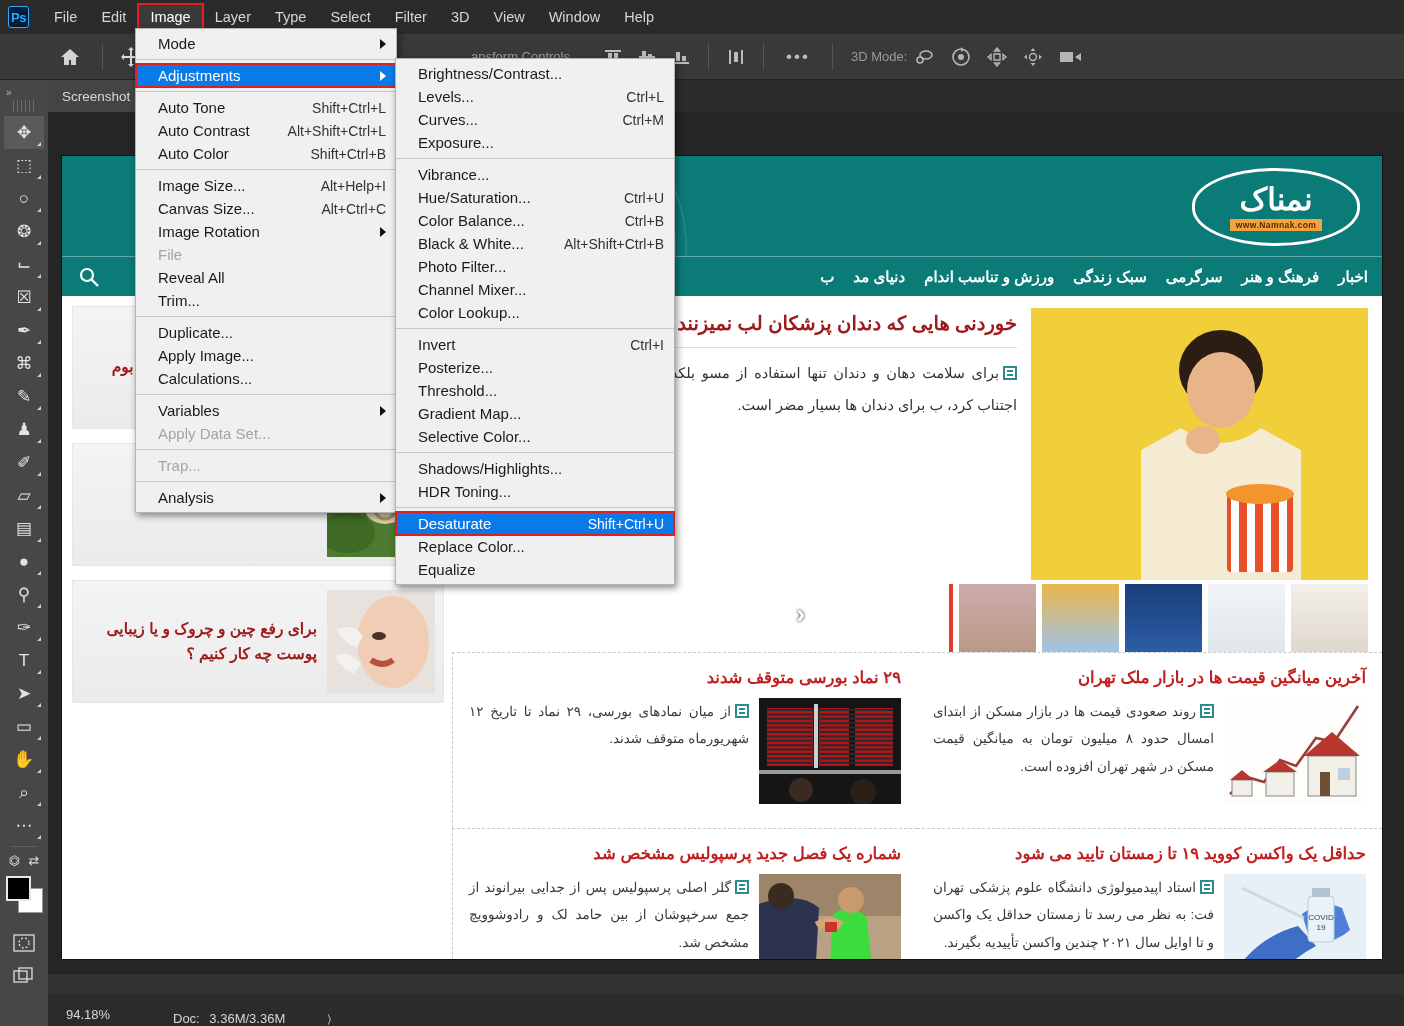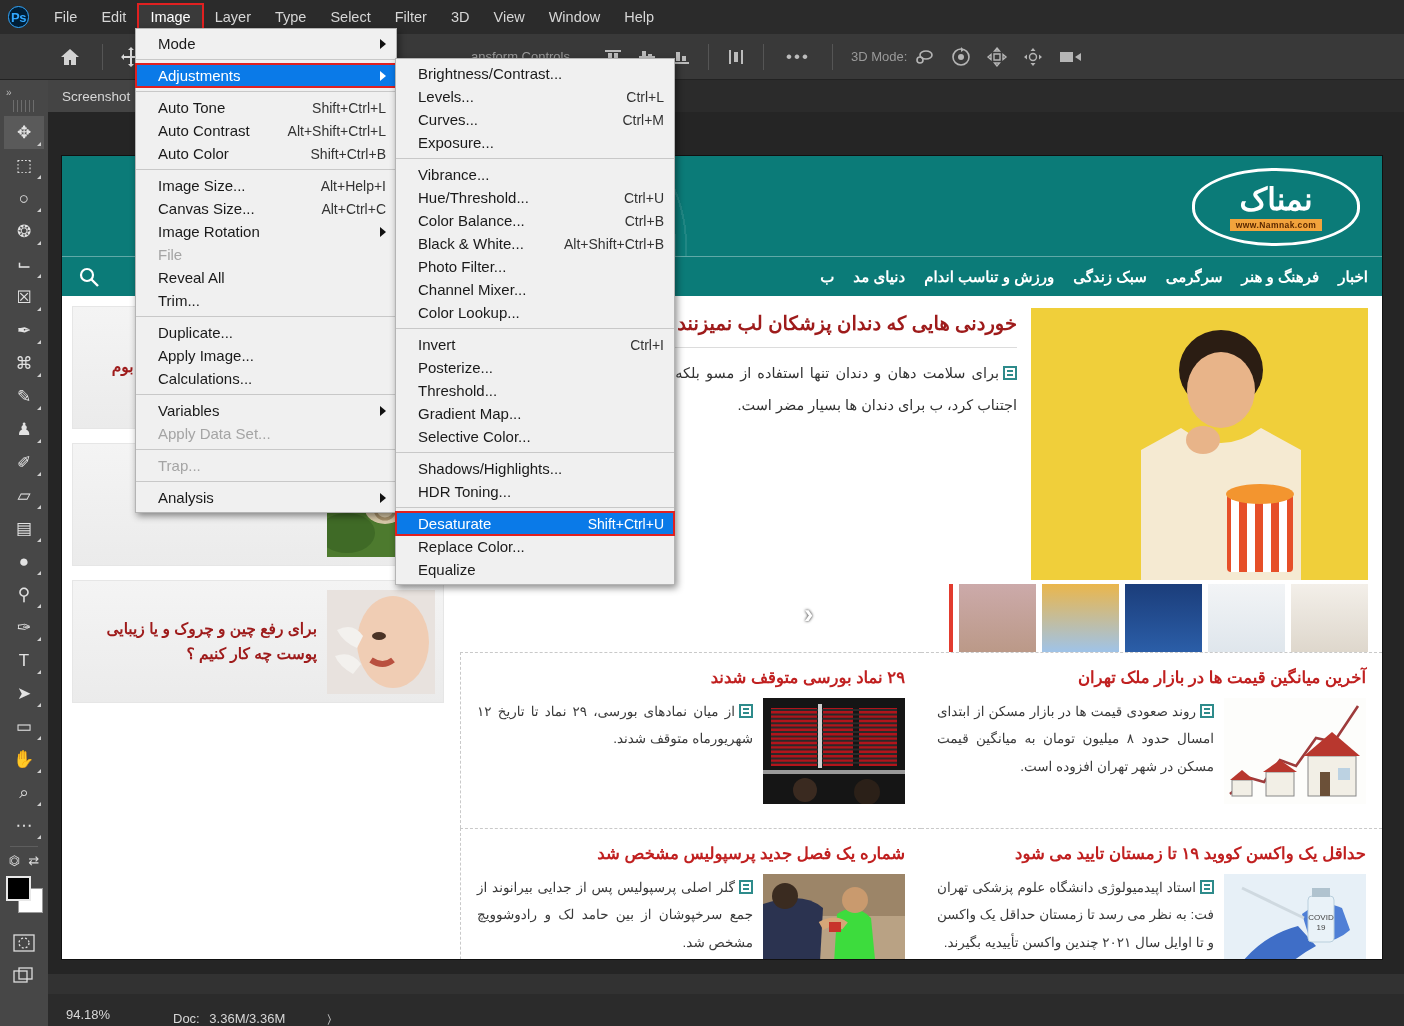--- a/index.html
+++ b/index.html
@@ -16,21 +16,21 @@
   }
 
   
   .menubar {
     position: absolute; left: 0; top: 0; width: 1404px; height: 34px;
     background: #2b2b2b;
     display: flex; align-items: center;
   }
   .ps-logo {
     width: 21px; height: 22px; margin-left: 8px; margin-right: 14px;
-    border: 1px solid #31a8ff; border-radius: 11px;
+    border: 1px solid #31a8ff; border-radius: 3px;
     background: #001e36; color: #31a8ff;
     font-size: 13px; font-weight: bold;
     display: flex; align-items: center; justify-content: center;
     letter-spacing: -0.5px;
   }
   .menuitem {
     color: #d6d6d6; font-size: 14.5px;
     padding: 4px 11px; margin-right: 2px;
     cursor: default; white-space: nowrap;
   }
@@ -152,21 +152,21 @@
   }
   .navitem {
     color: #ffffff; font-size: 15px; font-weight: bold; white-space: nowrap;
   }
   .nav-search {
     margin-right: auto; margin-left: 0;
     width: 54px; display: flex; align-items: center; justify-content: center;
     color: #ffffff;
   }
   .site-body {
-    display: flex; background: #ffffff; height: 663px; gap: 8px;
+    display: flex; background: #ffffff; height: 663px;
   }
   .col-left {  
     width: 390px; padding: 10px 8px 0 10px;
     background: #fff;
     display: flex; flex-direction: column; gap: 14px;
   }
   .promo-card {
     background: linear-gradient(#f4f4f4,#ebebeb);
     height: 123px; display: flex; align-items: center;
     padding: 8px; gap: 10px; border: 1px solid #e6e6e6;
@@ -807,21 +807,21 @@
         <span class="sc">Ctrl+M</span>
       </div>
       <div class="mrow">
         <span class="lbl">Exposure...</span>
       </div>
       <div class="msep"></div>
       <div class="mrow">
         <span class="lbl">Vibrance...</span>
       </div>
       <div class="mrow">
-        <span class="lbl">Hue/Threshold...</span>
+        <span class="lbl">Hue/Saturation...</span>
         <span class="sc">Ctrl+U</span>
       </div>
       <div class="mrow">
         <span class="lbl">Color Balance...</span>
         <span class="sc">Ctrl+B</span>
       </div>
       <div class="mrow">
         <span class="lbl">Black &amp; White...</span>
         <span class="sc">Alt+Shift+Ctrl+B</span>
       </div>

